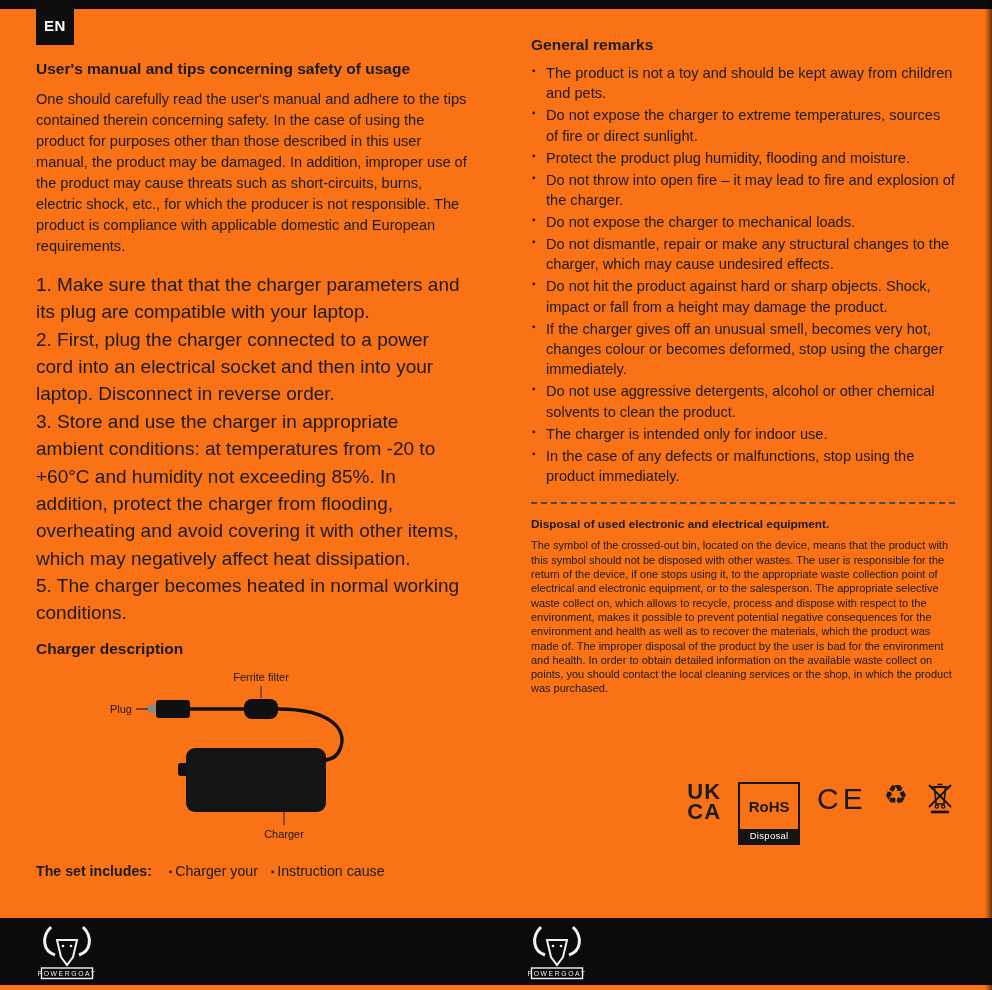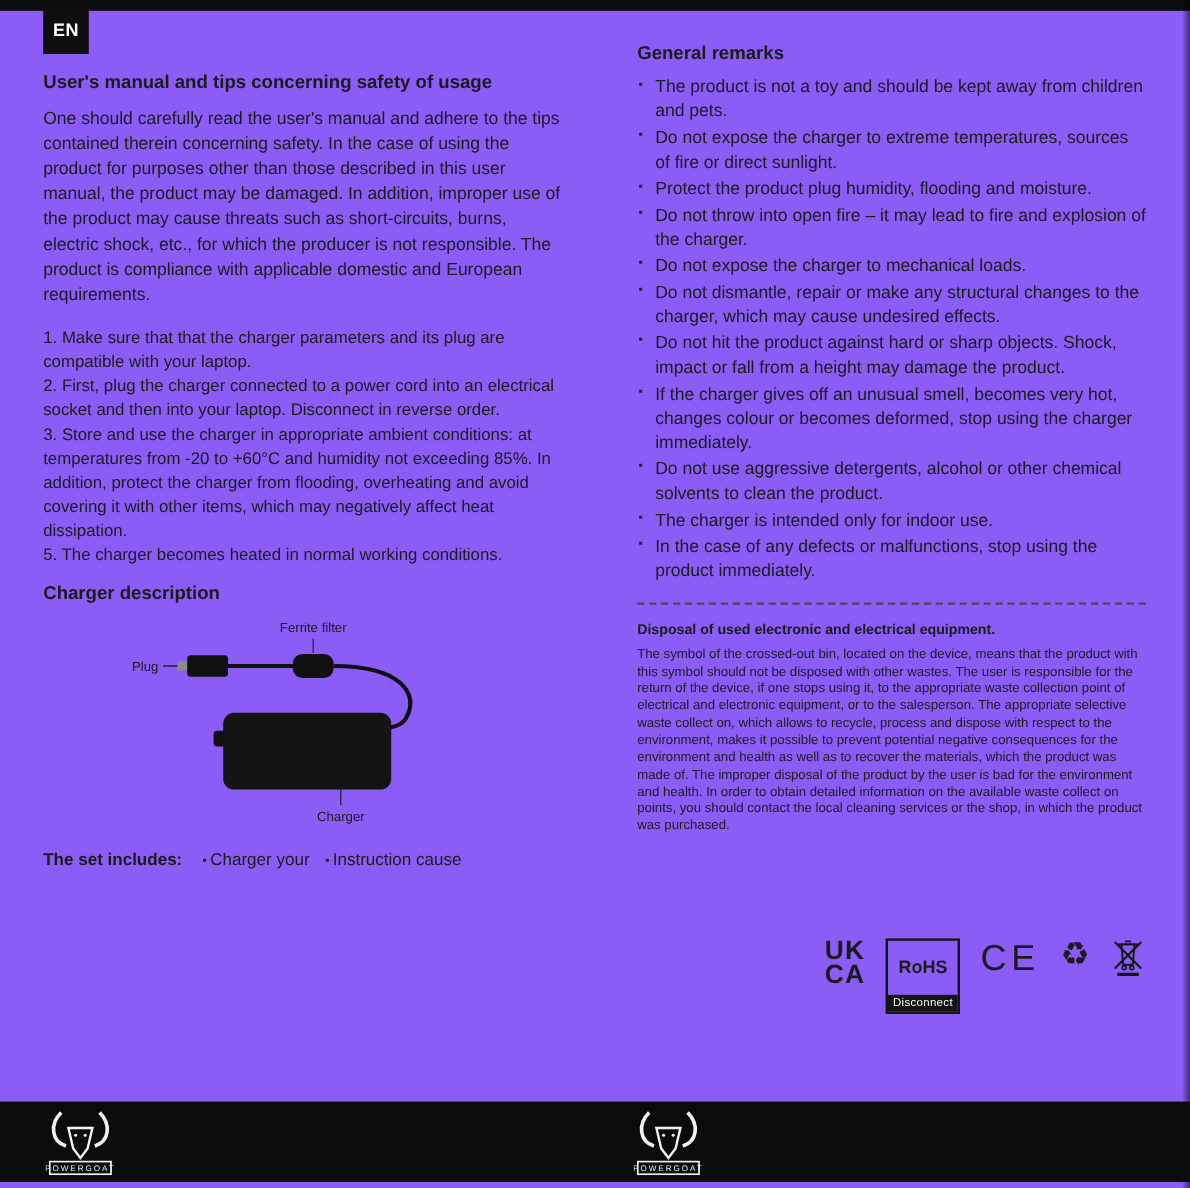--- a/index.html
+++ b/index.html
@@ -1,30 +1,30 @@
 <!DOCTYPE html>
 <html><head>
 <meta charset="utf-8">
 <style>
   *{box-sizing:border-box}
   html,body{margin:0;padding:0;background:#ffffff}
-  .page{position:relative;width:992px;height:990px;background:#8b5cf6;
+  .page{position:relative;width:992px;height:990px;background:#f97316;
         font-family:"Liberation Sans",sans-serif;color:#1b1b1b;overflow:hidden}
   .top-bar{position:absolute;left:0;top:0;width:100%;height:9px;background:#0c0c0c}
   .right-edge{position:absolute;top:0;right:0;width:7px;height:100%;
         background:linear-gradient(to right,rgba(0,0,0,0),rgba(0,0,0,.55));pointer-events:none}
   .lang-badge{position:absolute;left:36px;top:6px;width:38px;height:39px;background:#0e0e0e;
         color:#fff;font-weight:700;font-size:15px;display:flex;align-items:center;
         justify-content:center;letter-spacing:.5px}
   .col{position:absolute}
   .col-left{left:36px;top:60px;width:434px}
   .col-right{left:531px;top:36px;width:424px}
   .h{font-size:15.5px;font-weight:700;margin:0 0 11px}
   .body-text{font-size:14.6px;line-height:1.44;margin:0 0 14px}
-  .steps p{font-size:14px;line-height:1.44;margin:0}
+  .steps p{font-size:19px;line-height:1.44;margin:0}
   .section-gap{margin-top:13px}
   .diagram{position:relative;width:434px;height:182px;margin-top:2px}
   .diagram text{font-family:"Liberation Sans",sans-serif;fill:#1b1b1b}
   .set-includes{font-size:14.2px;margin-top:12px}
   .set-includes .lbl{font-weight:700;margin-right:4px}
   .inline-item{margin-left:9px}
   .inline-item::before{content:"▪ ";font-size:10px;vertical-align:1px}
   ul.remarks{list-style:none;margin:0;padding:0;font-size:14.6px;line-height:1.4}
   ul.remarks li{position:relative;padding-left:15px;margin-bottom:1.5px}
   ul.remarks li::before{content:"▪";position:absolute;left:1px;top:1px;font-size:10px}
@@ -124,21 +124,21 @@
     <p class="disposal-h">Disposal of used electronic and electrical equipment.</p>
     <p class="disposal-b">The symbol of the crossed-out bin, located on the device, means that the product with this symbol should not be disposed with other wastes. The user is responsible for the return of the device, if one stops using it, to the appropriate waste collection point of electrical and electronic equipment, or to the salesperson. The appropriate selective waste collect on, which allows to recycle, process and dispose with respect to the environment, makes it possible to prevent potential negative consequences for the environment and health as well as to recover the materials, which the product was made of. The improper disposal of the product by the user is bad for the environment and health. In order to obtain detailed information on the available waste collect on points, you should contact the local cleaning services or the shop, in which the product was purchased.</p>
 
     <div class="marks">
       <div class="ukca">
         <div>UK</div>
         <div>CA</div>
       </div>
       <div class="rohs">
         <div class="t">RoHS</div>
-        <div class="b">Disconnect</div>
+        <div class="b">Disposal</div>
       </div>
       <div class="ce">CE</div>
       <div class="recycle">♻</div>
       <svg width="30" height="34" viewBox="0 0 30 34">
         <path d="M9.5,5 L20.5,5 L19,22 L11,22 Z" fill="none" stroke="#141414" stroke-width="1.6"></path>
         <line x1="6.5" y1="5" x2="23.5" y2="5" stroke="#141414" stroke-width="1.6"></line>
         <line x1="12.5" y1="2.5" x2="17.5" y2="2.5" stroke="#141414" stroke-width="1.6"></line>
         <circle cx="11.8" cy="24.5" r="1.6" fill="none" stroke="#141414" stroke-width="1.3"></circle>
         <circle cx="18.2" cy="24.5" r="1.6" fill="none" stroke="#141414" stroke-width="1.3"></circle>
         <line x1="4" y1="3" x2="26" y2="25" stroke="#141414" stroke-width="1.8"></line>

